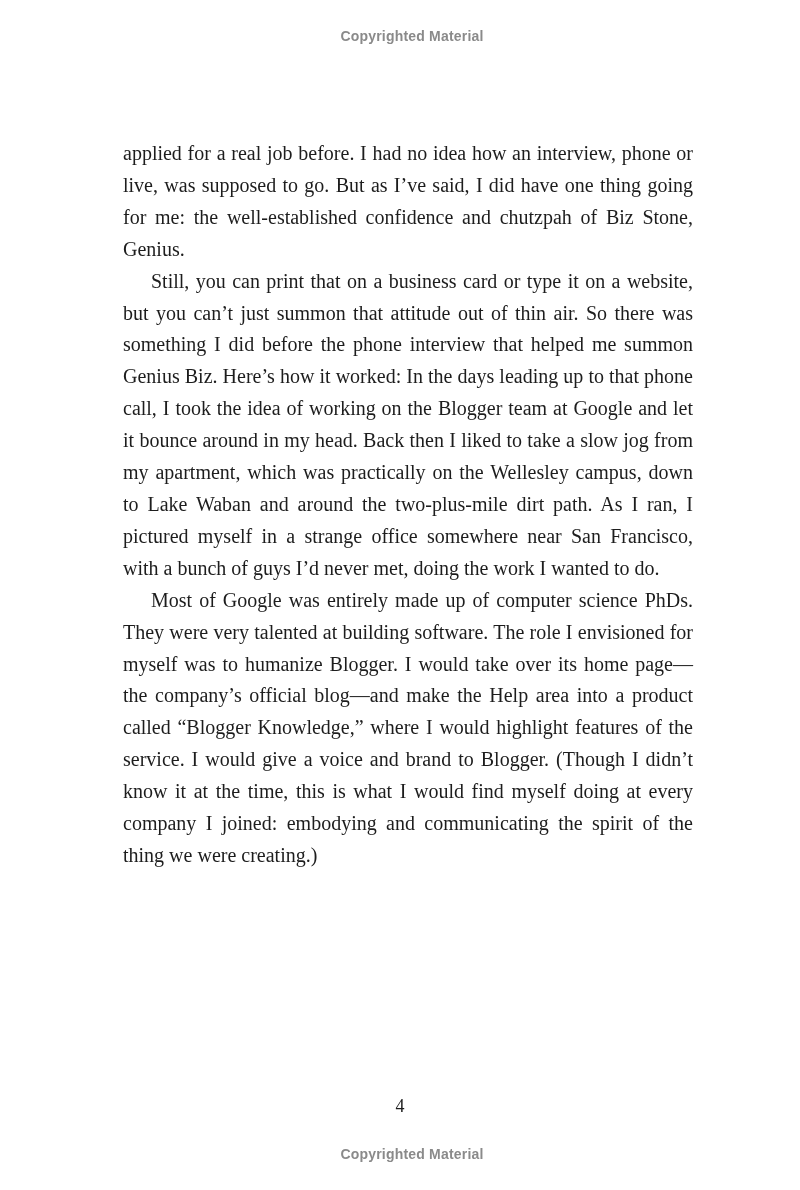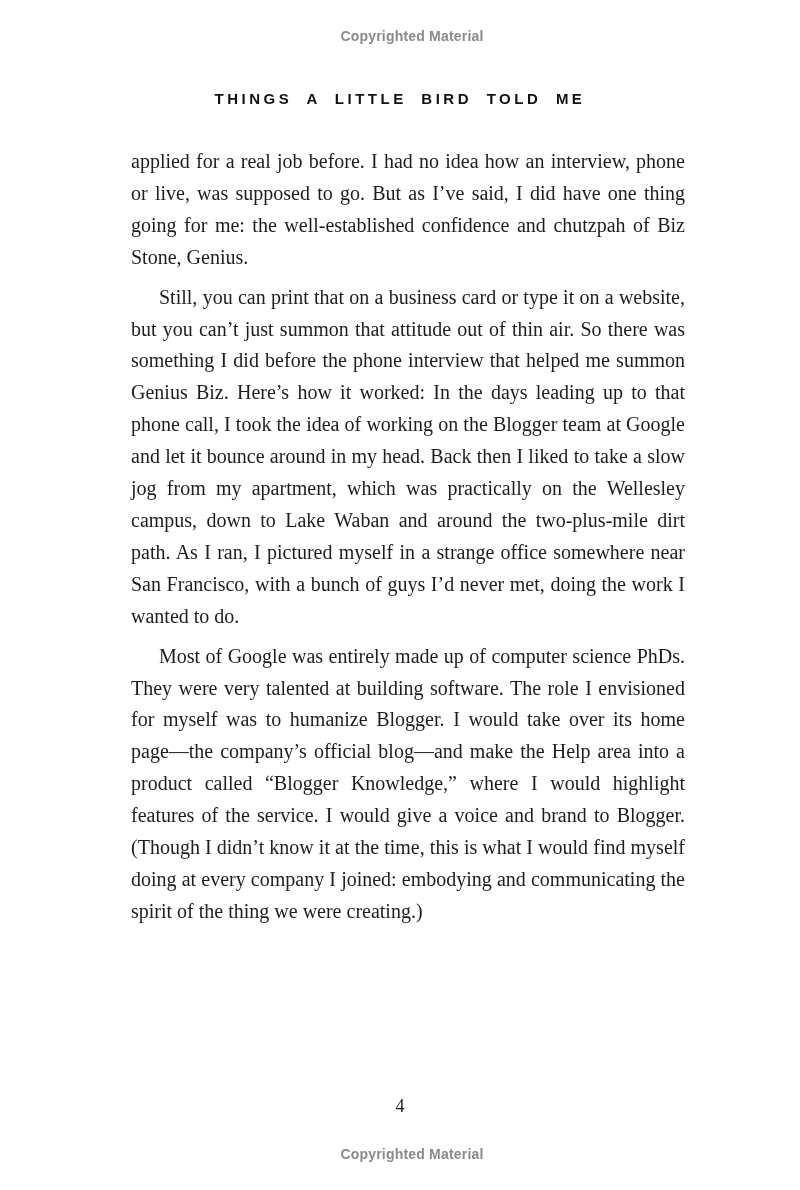--- a/index.html
+++ b/index.html
@@ -47,21 +47,21 @@
     position: absolute;
     top: 138px;
     left: 123px;
     width: 570px;
     font-size: 20px;
     line-height: 31.9px;
     text-align: justify;
     color: #1d1d1d;
   }
   .para {
-    margin: 8px;
+    margin: 0;
     text-indent: 28px;
   }
   .para.no-indent {
     text-indent: 0;
   }
   .para em {
     font-style: italic;
   }
   .page-number {
     position: absolute;
@@ -74,21 +74,20 @@
     color: #1d1d1d;
   }
 </style>
 </head>
 <body>
 
 <div class="page">
 
   <div class="copyright-notice top">Copyrighted Material</div>
 
-  <div class="running-head">THINGS A LITTLE BIRD TOLD ME</div>
 
   <div class="text-block">
     <p class="para no-indent">applied for a real job before. I had no idea how an interview, phone or live, was supposed to go. But as I’ve said, I did have one thing going for me: the well-established confidence and chutzpah of Biz Stone, Genius.</p>
     <p class="para">Still, you can print that on a business card or type it on a website, but you can’t just summon that attitude out of thin air. So there was something I did before the phone interview that helped me summon Genius Biz. Here’s how it worked: In the days leading up to that phone call, I took the idea of working on the Blogger team at Google and let it bounce around in my head. Back then I liked to take a slow jog from my apartment, which was practically on the Wellesley campus, down to Lake Waban and around the two-plus-mile dirt path. As I ran, I pictured myself in a strange office somewhere near San Francisco, with a bunch of guys I’d never met, doing the work I wanted to do.</p>
     <p class="para">Most of Google was entirely made up of computer science PhDs. They were very talented at building software. The role I envisioned for myself was to humanize Blogger. I would take over its home page—the company’s official blog—and make the Help area into a product called “Blogger Knowledge,” where I would highlight features of the service. I would give a voice and brand to Blogger. (Though I didn’t know it at the time, this is what I would find myself doing at every company I joined: embodying and communicating the spirit of the thing we were creating.)</p>
   </div>
 
   <div class="page-number">4</div>
 
   <div class="copyright-notice bottom">Copyrighted Material</div>

